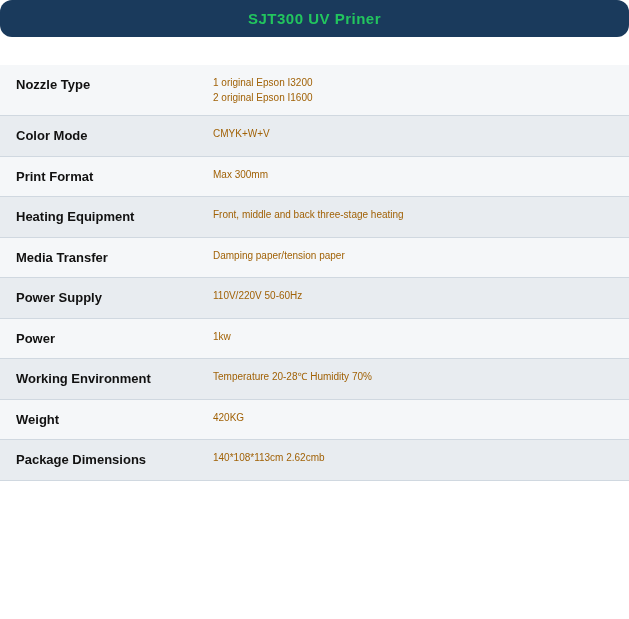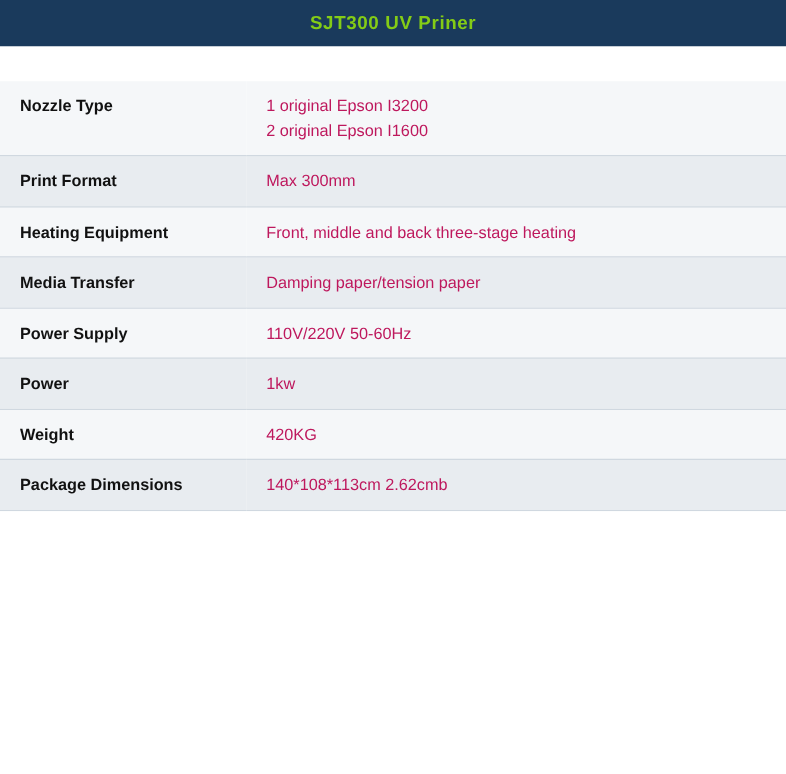--- a/index.html
+++ b/index.html
@@ -15,26 +15,27 @@
       width: 629px;
     }
 
     .table-container {
       width: 629px;
       border-collapse: collapse;
     }
 
     .header-row {
       background-color: #1a3a5c;
-      color: #84cc16;
+      color: #22c55e;
       text-align: center;
       padding: 10px 16px;
       font-size: 15px;
       font-weight: bold;
       letter-spacing: 0.5px;
+      border-radius: 12px;
     }
 
     table {
       width: 100%;
       border-collapse: collapse;
       margin-top: 28px;
     }
 
     table tr {
       border-bottom: 1px solid #d0d8e0;
@@ -55,40 +56,44 @@
     }
 
     table td:first-child {
       font-weight: bold;
       width: 197px;
       color: #111;
       font-size: 13px;
     }
 
     table td:last-child {
-      color: #be185d;
-      font-size: 13px;
+      color: #a16207;
+      font-size: 10px;
     }
 
     .bold-text {
       font-weight: bold;
     }
   </style>
 </head>
 <body>
 
 <div class="table-container">
   <div class="header-row">
     <span>SJT300 UV Priner</span>
   </div>
   <table>
     <tbody id="table-body">
     <tr>
           <td>Nozzle Type</td>
           <td><span>1 original Epson I3200</span><br><span>2 original Epson I1600</span></td>
+        </tr>
+        <tr>
+          <td>Color Mode</td>
+          <td><span>CMYK+W+V</span></td>
         </tr>
         <tr>
           <td>Print Format</td>
           <td><span>Max 300mm</span></td>
         </tr>
         <tr>
           <td>Heating Equipment</td>
           <td><span>Front, middle and back three-stage heating</span></td>
         </tr>
         <tr>
@@ -97,20 +102,24 @@
         </tr>
         <tr>
           <td>Power Supply</td>
           <td><span>110V/220V 50-60Hz</span></td>
         </tr>
         <tr>
           <td>Power</td>
           <td><span>1kw</span></td>
         </tr>
         <tr>
+          <td>Working Environment</td>
+          <td><span>Temperature 20-28℃ Humidity 70%</span></td>
+        </tr>
+        <tr>
           <td>Weight</td>
           <td><span>420KG</span></td>
         </tr>
         <tr>
           <td>Package Dimensions</td>
           <td><span>140*108*113cm 2.62cmb</span></td>
         </tr>
       </tbody>
   </table>
 </div>

